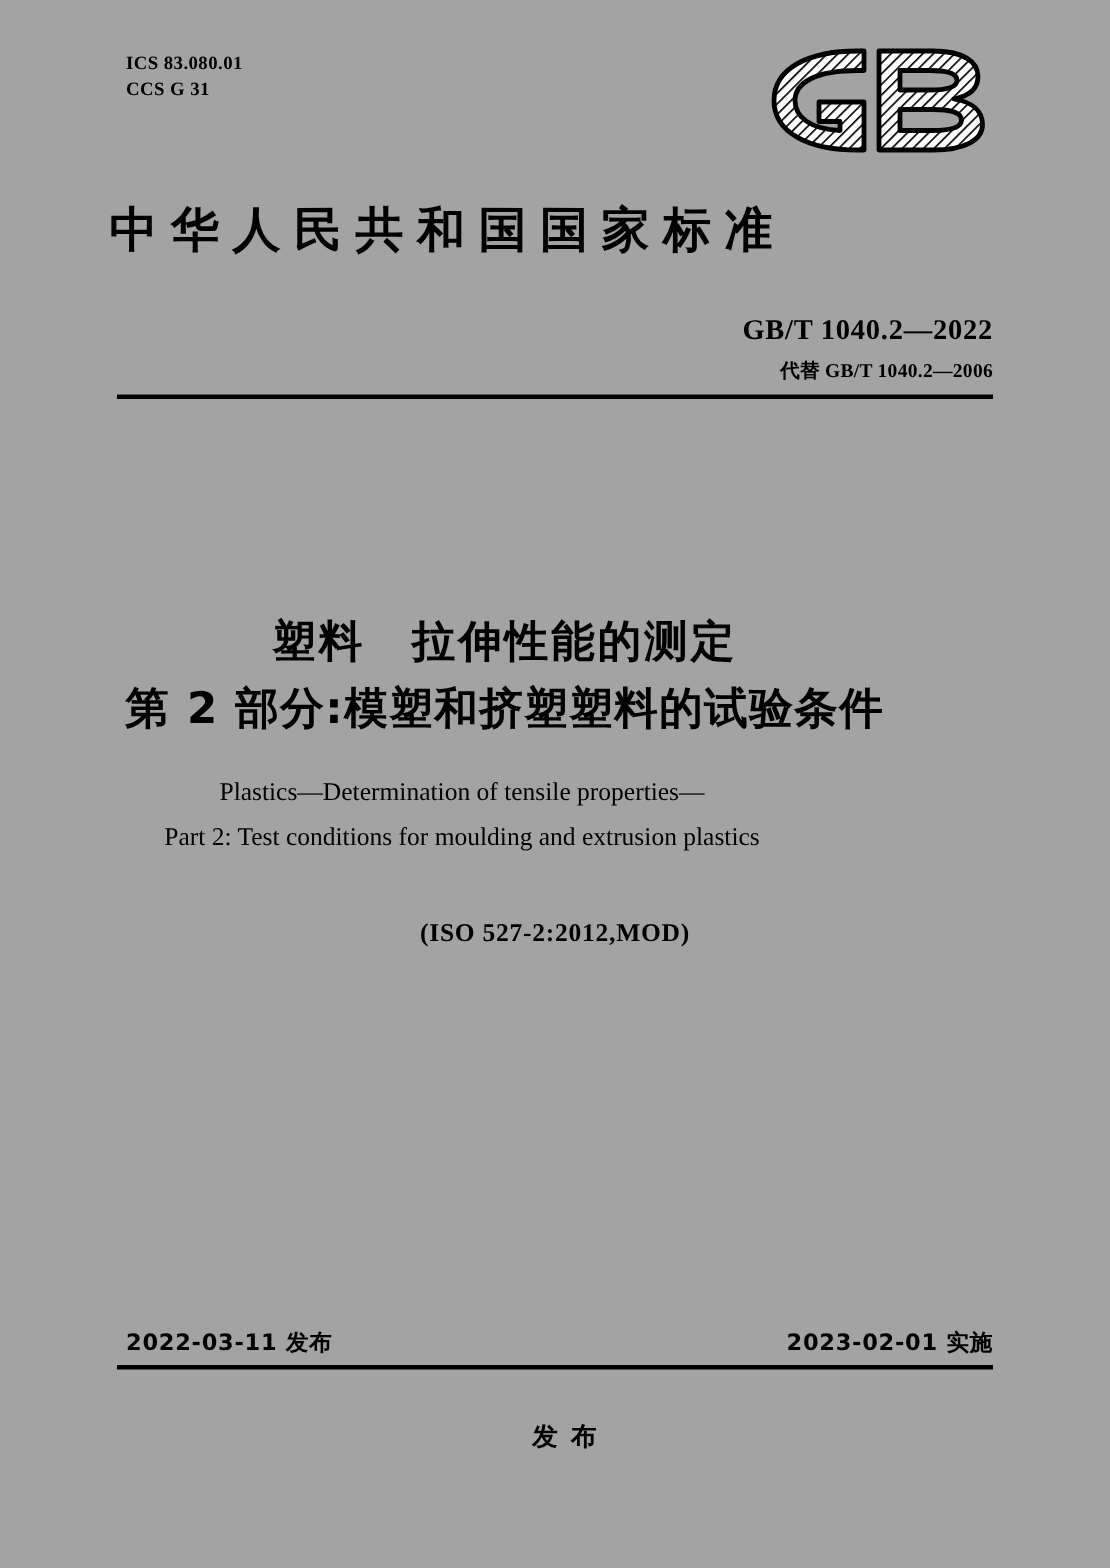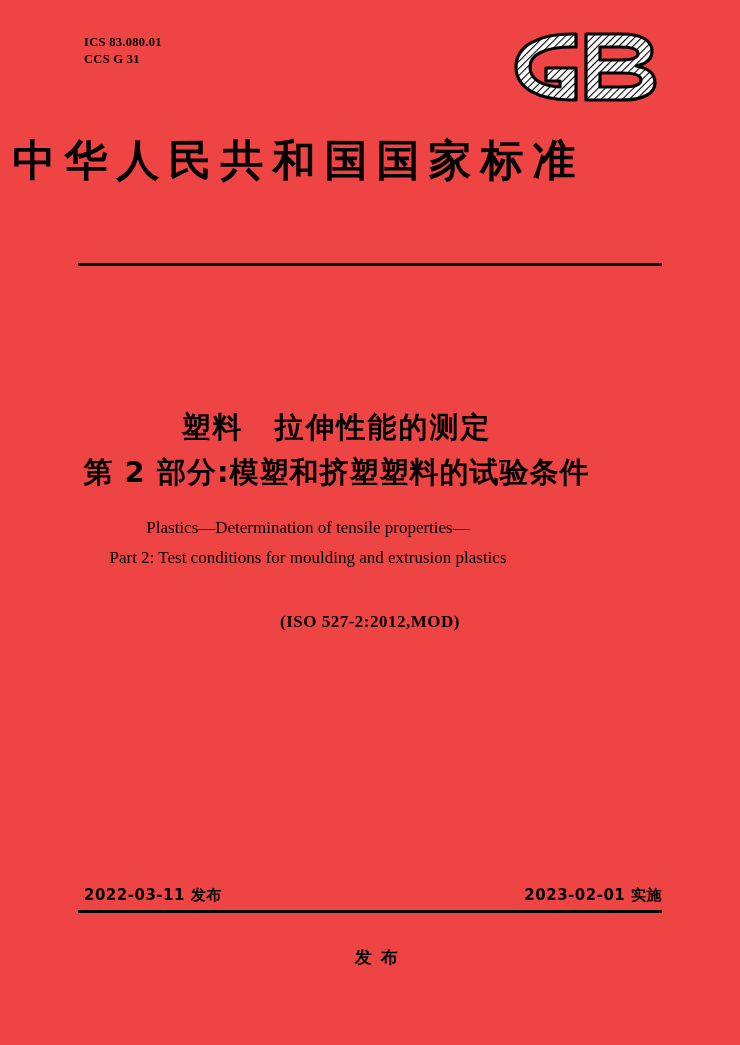--- a/index.html
+++ b/index.html
@@ -13,21 +13,21 @@
     font-family: "Liberation Serif", serif;
     color: #000;
     position: relative;
     overflow: hidden;
   }
   .page {
     position: absolute;
     left: 0; top: 0;
     width: 740px;
     height: 1045px;
-    background: #ef4444;
+    background: #a3a3a3;
   }
   
   .ics-block {
     position: absolute;
     left: 84px;
     top: 34px;
     font-family: "Liberation Serif", serif;
     font-weight: bold;
     font-size: 12.5px;
     line-height: 17px;
@@ -47,21 +47,21 @@
 
   
   .nat-title {
     position: absolute;
     left: 0;
     top: 132px;
     width: 588px;
     text-align: center;
     font-family: "DejaVu Sans", sans-serif;
     font-weight: bold;
-    font-size: 43px;
+    font-size: 32px;
     letter-spacing: 9px;
     text-indent: 9px;
     color: #000;
   }
 
   
   .std-number {
     position: absolute;
     right: 78px;
     top: 210px;
@@ -240,20 +240,24 @@
                C 153 65, 142 72, 120 72
                L 84 72
                Z
                M 98 19 L 98 32 L 118 32 C 130 32, 136 30, 136 25.5 C 136 21, 130 19, 118 19 Z
                M 98 45 L 98 59 L 120 59 C 132 59, 139 57, 139 52 C 139 47, 132 45, 120 45 Z" fill="url(#hatch)" stroke="#000" stroke-width="3.2" stroke-linejoin="round" fill-rule="evenodd"></path>
     </svg>
   </div>
 
   <div class="nat-title">中华人民共和国国家标准</div>
 
+  <div class="std-number">
+    <div class="main">GB/T 1040.2—2022</div>
+    <div class="replaces">代替 GB/T 1040.2—2006</div>
+  </div>
 
   <div class="rule-top"></div>
 
   <div class="doc-title">
     <div class="cn1">塑料　拉伸性能的测定</div>
     <div class="cn2">第 2 部分:模塑和挤塑塑料的试验条件</div>
   </div>
 
   <div class="doc-title-en">
     <div>Plastics—Determination of tensile properties—</div>

